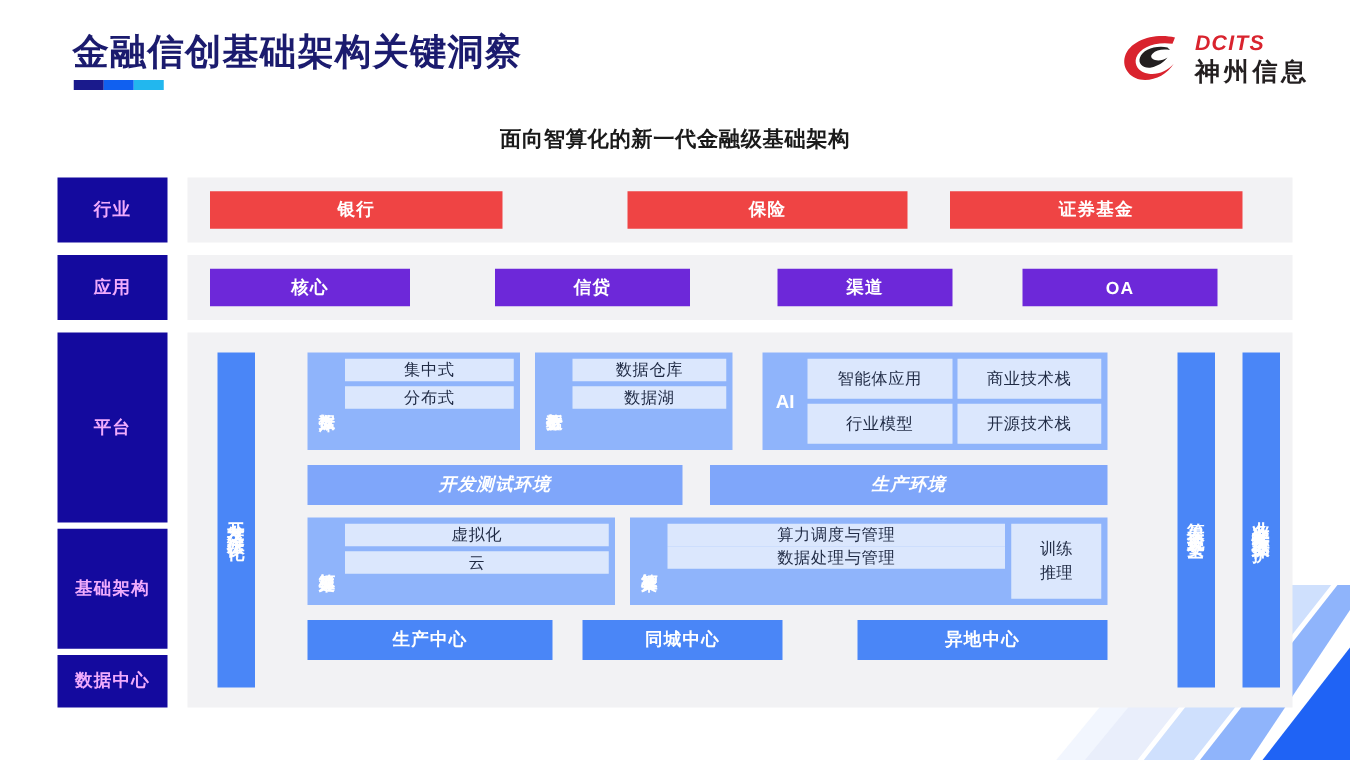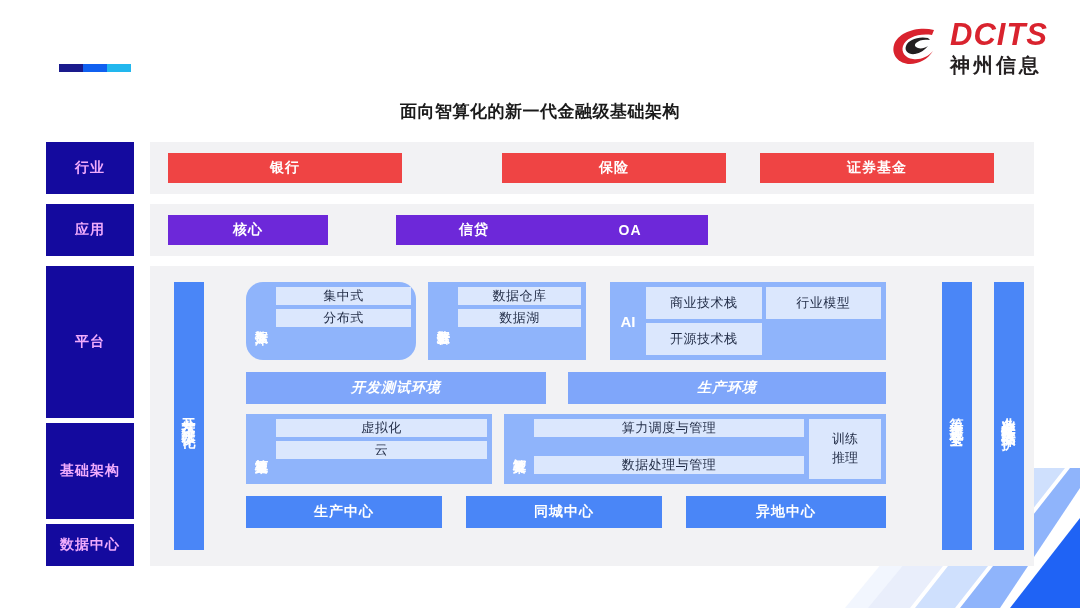--- a/index.html
+++ b/index.html
@@ -52,21 +52,21 @@
     position: absolute;
     right: 32px; top: 18px;
     height: 58px;
     display: flex;
     align-items: center;
     gap: 8px;
   }
   .logo-mark { width: 52px; height: 48px; }
   .logo-text { display: flex; flex-direction: column; line-height: 1; }
   .logo-en {
-    font-size: 31px; font-weight: bold; color: #d9232e;
+    font-size: 17px; font-weight: bold; color: #d9232e;
     letter-spacing: 1px; font-style: italic;
   }
   .logo-cn {
     font-size: 20px; font-weight: bold; color: #231f20;
     letter-spacing: 3px; margin-top: 5px;
   }
 
   .subtitle {
     position: absolute;
     left: 0; top: 100px; width: 1080px;
@@ -230,21 +230,21 @@
     background: #dbe7fd;
     color: #1f2a44;
     font-size: 13px;
     display: flex;
     align-items: center;
     justify-content: center;
     letter-spacing: 0.5px;
   }
 
   
-  .g-db      { left: 0px;   top: 0px;   width: 170px; height: 78px; border-radius: 17px; }
+  .g-db      { left: 0px;   top: 0px;   width: 170px; height: 78px; }
   .g-da      { left: 182px; top: 0px;   width: 158px; height: 78px; }
   .g-ai      { left: 364px; top: 0px;   width: 276px; height: 78px; }
 
   .env {
     position: absolute;
     background: #7fa6fa;
     color: #ffffff;
     font-size: 14px;
     font-weight: bold;
     letter-spacing: 1px;
@@ -256,21 +256,21 @@
   .env-dev  { left: 0px;   top: 90px; width: 300px; height: 32px; }
   .env-prod { left: 322px; top: 90px; width: 318px; height: 32px; text-align: center; }
 
   .g-tsk { left: 0px;   top: 132px; width: 246px; height: 70px; }
   .g-zsk { left: 258px; top: 132px; width: 382px; height: 70px; }
 
   .zsk-main {
     flex: 1 1 auto;
     display: flex;
     flex-direction: column;
-    gap: 19px;
+    gap: 0;
   }
   .zsk-side {
     flex: 0 0 72px;
     background: #dbe7fd;
     color: #1f2a44;
     font-size: 13px;
     display: flex;
     flex-direction: column;
     align-items: center;
     justify-content: center;
@@ -283,39 +283,40 @@
     color: #ffffff;
     font-size: 14px;
     font-weight: bold;
     letter-spacing: 1px;
     display: flex;
     align-items: center;
     justify-content: center;
     height: 32px;
   }
   .dc-0 { left: 0px;   top: 214px; width: 196px; }
-  .dc-1 { left: 220px; top: 214px; width: 196px; }
+  .dc-1 { left: 220px; top: 214px; width: 160px; }
   .dc-2 { left: 440px; top: 214px; width: 200px; }
 </style>
 </head>
 <body>
 
 <div class="corner-deco">
   <svg width="260" height="200" viewBox="0 0 260 200">
     <g>
       <polygon points="40,200 150,60 200,60 90,200" fill="#e9eefb"></polygon>
       <polygon points="95,200 205,60 245,60 135,200" fill="#cfe0fd"></polygon>
       <polygon points="140,200 250,60 260,60 260,80 180,200" fill="#8fb4fb"></polygon>
       <polygon points="190,200 260,110 260,200" fill="#1f63f5"></polygon>
       <polygon points="25,200 95,115 118,115 48,200" fill="#f2f6fe"></polygon>
     </g>
   </svg>
 </div>
 
 <div class="header">
+  <div class="page-title">金融信创基础架构关键洞察</div>
   <div class="title-underline">
     <i class="tu-0"></i>
     <i class="tu-1"></i>
     <i class="tu-2"></i>
   </div>
 
   <div class="logo">
     <span class="logo-mark">
       <svg width="52" height="48" viewBox="0 0 52 48">
         <path d="M44 7 C28 3 8 9 4 22 C1 32 9 41 20 41 C29 41 38 36 43 28 C38 34 30 37 23 36 C15 35 11 29 13 23 C16 15 28 10 42 12 Z" fill="#d9232e"></path>
@@ -343,21 +344,22 @@
 
   <div class="row-band row-industry">
     <div class="chip chip-dark" style="width:234px;margin-left:8px">银行</div>
     <div class="chip chip-dark" style="width:224px;margin-left:100px">保险</div>
     <div class="chip chip-dark" style="width:234px;margin-left:34px">证券基金</div>
   </div>
 
   <div class="row-band row-app">
     <div class="chip chip-light" style="width:160px;margin-left:8px">核心</div>
     <div class="chip chip-light" style="width:156px;margin-left:68px">信贷</div>
-    <div class="chip chip-light" style="width:156px;">OA</div>
+    <div class="chip chip-light" style="width:140px;margin-left:70px">渠道</div>
+    <div class="chip chip-light" style="width:156px;margin-left:56px">OA</div>
   </div>
 
   <div class="panel">
     <div class="vbar vbar-devops">开发运维一体化</div>
     <div class="vbar vbar-sec">等保合规安全</div>
   </div>
 
   <div class="vbar-outer">业务连续性及数据保护</div>
 
   <div class="panel-inner">
@@ -374,20 +376,21 @@
       <div class="group-title">数据分析</div>
       <div class="cells">
         <div class="cell">数据仓库</div>
         <div class="cell">数据湖</div>
       </div>
     </div>
 
     <div class="group g-ai">
       <div class="group-title-h">AI</div>
       <div class="cells-2col">
+        <div class="cell">智能体应用</div>
         <div class="cell">商业技术栈</div>
         <div class="cell">行业模型</div>
         <div class="cell">开源技术栈</div>
       </div>
     </div>
 
     <div class="env env-dev">开发测试环境</div>
     <div class="env env-prod">生产环境</div>
 
     <div class="group g-tsk">

